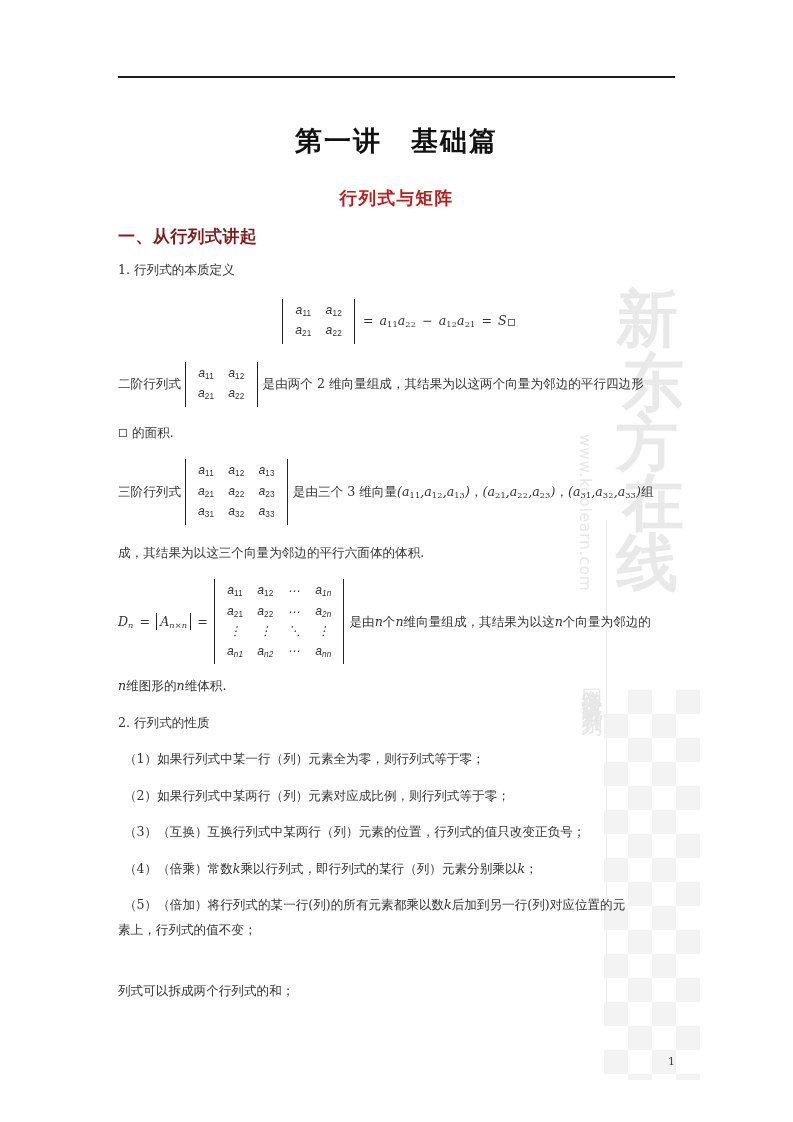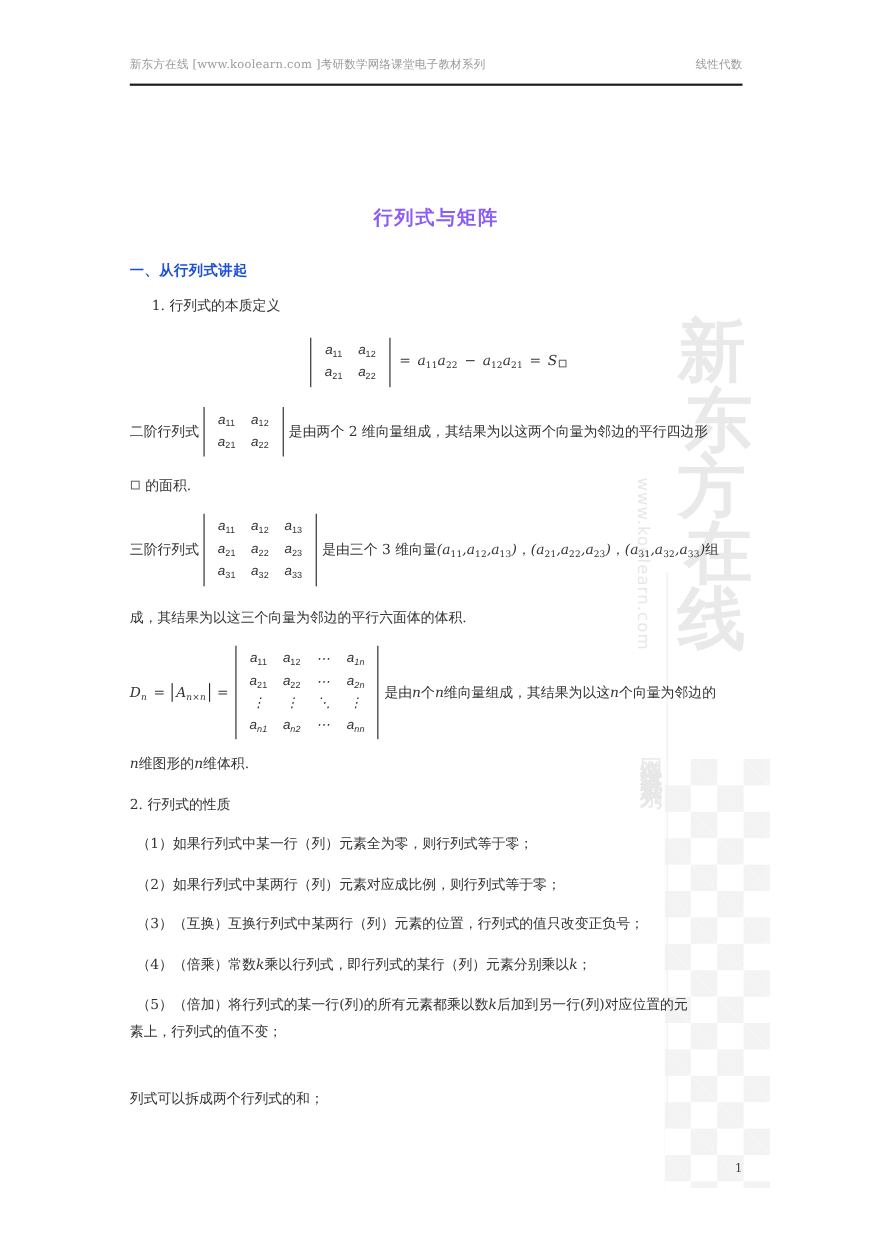--- a/index.html
+++ b/index.html
@@ -104,38 +104,38 @@
   }
   #doc-subtitle {
     position: absolute;
     left: 0; right: 0;
     top: 186px;
     text-align: center;
     font-family: "DejaVu Serif", "Liberation Serif", serif;
     font-weight: 700;
     font-size: 17.5px;
     letter-spacing: 1.5px;
-    color: #8b5cf6;
+    color: #b91c1c;
   }
 
   
   #body-col {
     position: absolute;
     left: 118px;
     top: 228px;
     width: 560px;
     font-size: 12.6px;
     line-height: 1.0;
     color: #333;
   }
   .sec-head {
     font-weight: 700;
-    font-size: 13px;
-    color: #1d4ed8;
-    margin: 12px 0 13px 0;
+    font-size: 17px;
+    color: #7f1d1d;
+    margin: 0 0 13px 0;
     letter-spacing: .4px;
   }
   .para {
     margin: 0 0 12px 0;
     line-height: 1.95;
     text-align: justify;
   }
   .para.indent { padding-left: 6px; }
 
   
@@ -242,33 +242,30 @@
 
   <div class="wm-vert" style="left:576px; top:434px; font-size:15px; letter-spacing:1px;">www.koolearn.com</div>
   <div class="wm-vert" style="left:578px; top:672px; font-size:21px; letter-spacing:3px; font-family:'DejaVu Serif', serif;">网络课堂电子教材系列</div>
 
   <div class="wm-rule"></div>
   <div class="wm-checker"></div>
 </div>
 
 <div id="page">
 
-  <div id="running-head">
-    <span>新东方在线 [www.koolearn.com ]考研数学网络课堂电子教材系列</span>
-    <span>线性代数</span>
-  </div>
   <div id="header-rule"></div>
 
+  <div id="doc-title">第一讲　基础篇</div>
   <div id="doc-subtitle">行列式与矩阵</div>
 
   <div id="body-col">
 
     <div class="sec-head">一、从行列式讲起</div>
 
-    <div class="para" style="margin-bottom:6px;margin-left:20px;">1. 行列式的本质定义</div>
+    <div class="para" style="margin-bottom:6px;">1. 行列式的本质定义</div>
 
     <div class="eq-display">
       <span class="det c2">
         <span class="cell"><span>a</span><sub class="msub">11</sub></span>
         <span class="cell"><span>a</span><sub class="msub">12</sub></span>
         <span class="cell"><span>a</span><sub class="msub">21</sub></span>
         <span class="cell"><span>a</span><sub class="msub">22</sub></span>
       </span>
       <span class="mo">=</span>
       <span class="mi"><span>a</span><sub class="msub">11</sub><span>a</span><sub class="msub">22</sub></span>

